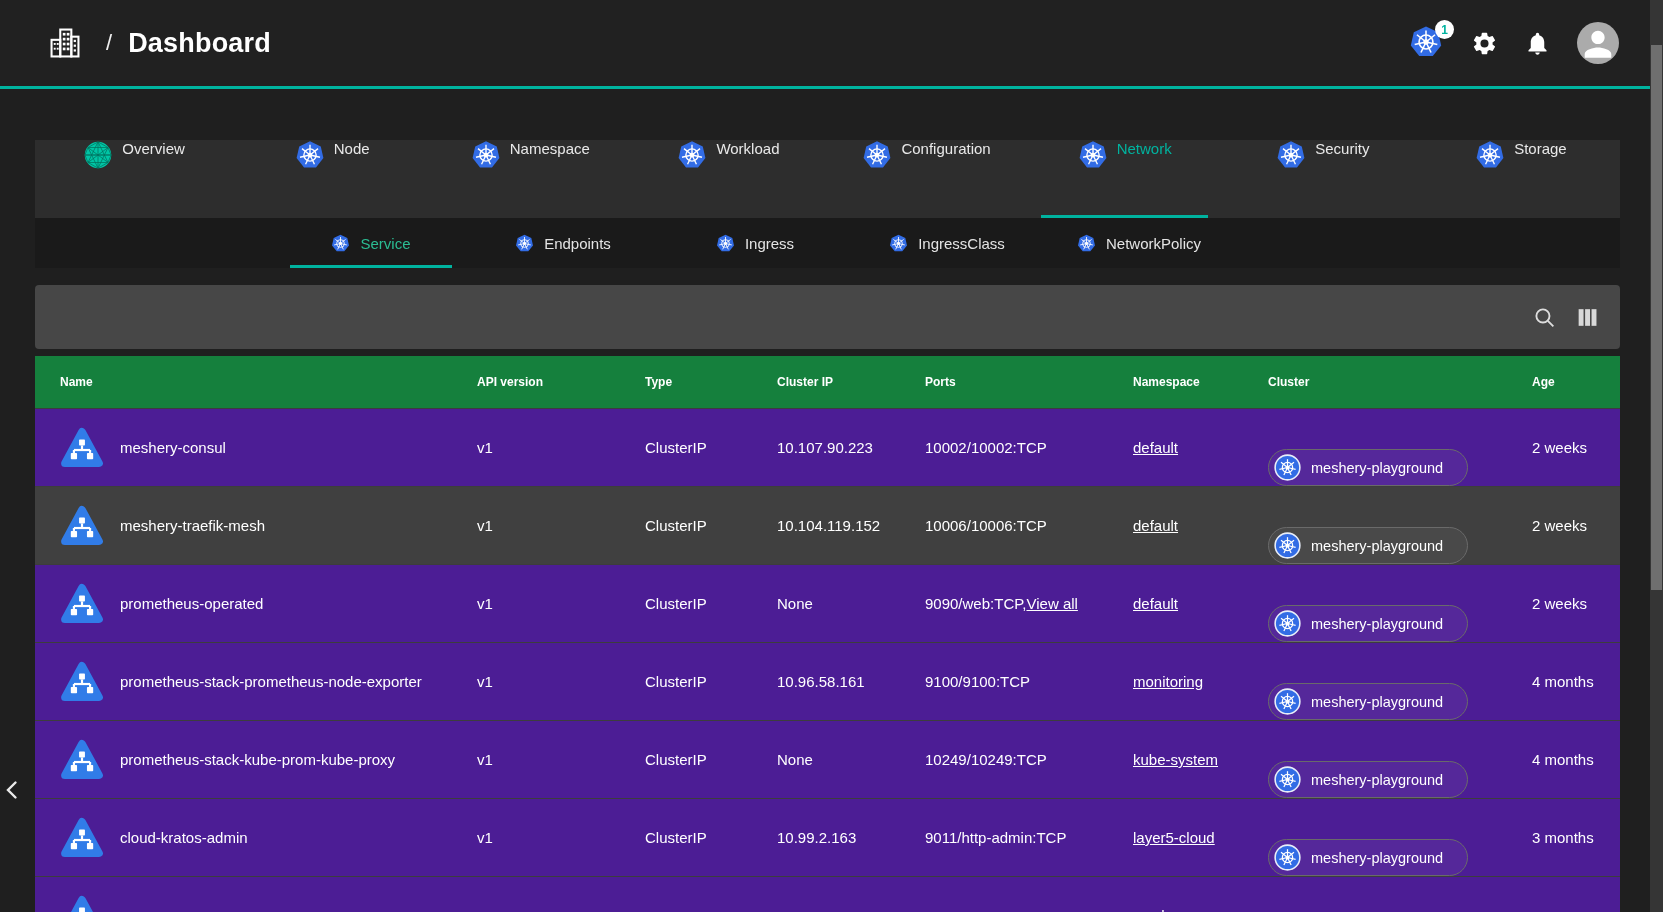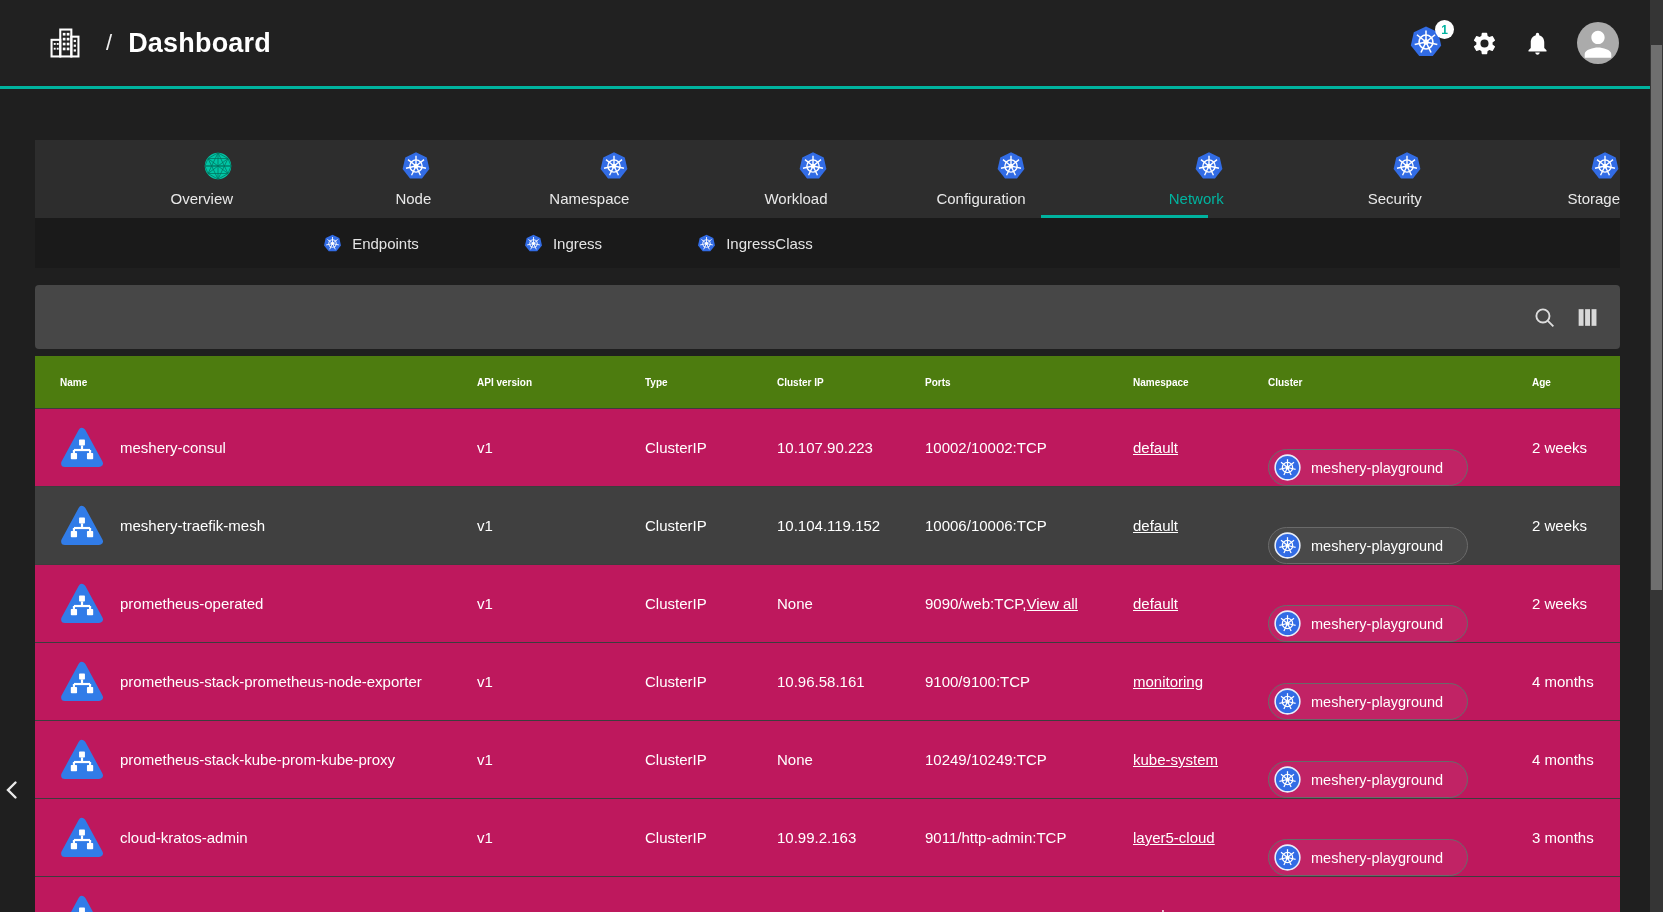--- a/index.html
+++ b/index.html
@@ -31,21 +31,21 @@
   }
   .hdr-ic { width:27px; height:27px; cursor:pointer; }
   .avatar { width:42px; height:42px; cursor:pointer; }
   .green-rule { height:3px; background:#00B39F; }
 
   
   .content { margin:51px 0 0 35px; width:1585px; }
 
   .tabs-row { background:#2d2d2d; display:flex; height:78px; }
   .tab {
-    flex:1 1 0; display:flex; flex-direction:column; align-items:flex-end;
+    flex:1 1 0; display:flex; flex-direction:row; align-items:flex-start;
     justify-content:center; gap:9px; cursor:pointer; position:relative;
   }
   .tab svg { width:30px; height:30px; }
   .tab .tab-label { font-size:15px; color:#e9e9e9; }
   .tab.selected .tab-label { color:#00B39F; }
   .tab.selected::after {
     content:""; position:absolute; bottom:0; left:8%; width:84%; height:3px;
     background:#00B39F;
   }
 
@@ -69,25 +69,25 @@
   .toolbar {
     margin-top:17px; height:64px; background:#474747; border-radius:4px;
     display:flex; align-items:center; justify-content:flex-end;
     padding-right:20px; gap:18px;
   }
   .toolbar svg { width:25px; height:25px; cursor:pointer; }
 
   
   .table { margin-top:7px; }
   .thead {
-    display:flex; background:#4d7c0f; height:52px; align-items:center;
-    font-weight:700; font-size:10px;
+    display:flex; background:#15803d; height:52px; align-items:center;
+    font-weight:700; font-size:12px;
   }
   .trow {
-    display:flex; background:#be185d; height:78px; align-items:center;
+    display:flex; background:#4c1d95; height:78px; align-items:center;
     border-top:1px solid #3d3d3d; font-size:15px; cursor:pointer;
   }
   .trow.highlight { background:#404040; }
   .cell { display:flex; align-items:center; }
   .c-name    { width:400px; padding-left:25px; gap:16px; }
   .c-api     { width:170px; padding-left:42px; }
   .c-type    { width:130px; padding-left:40px; }
   .c-ip      { width:150px; padding-left:42px; }
   .c-ports   { width:210px; padding-left:40px; }
   .c-ns      { width:140px; padding-left:38px; }
@@ -293,37 +293,49 @@
     </div>
     <div class="tab">
       <svg>
           <use href="#icon-k8s"></use>
         </svg>
       <span class="tab-label">Storage</span>
     </div>
   </div>
 
   <div class="subtabs-row">
+    <div class="subtab selected">
+      <svg>
+          <use href="#icon-k8s"></use>
+        </svg>
+      <span class="subtab-label">Service</span>
+    </div>
     <div class="subtab">
       <svg>
           <use href="#icon-k8s"></use>
         </svg>
       <span class="subtab-label">Endpoints</span>
     </div>
     <div class="subtab">
       <svg>
           <use href="#icon-k8s"></use>
         </svg>
       <span class="subtab-label">Ingress</span>
     </div>
     <div class="subtab">
       <svg>
           <use href="#icon-k8s"></use>
         </svg>
       <span class="subtab-label">IngressClass</span>
+    </div>
+    <div class="subtab">
+      <svg>
+          <use href="#icon-k8s"></use>
+        </svg>
+      <span class="subtab-label">NetworkPolicy</span>
     </div>
   </div>
 
   <div class="toolbar">
     <svg>
         <use href="#icon-search"></use>
       </svg>
     <svg>
         <use href="#icon-columns"></use>
       </svg>

